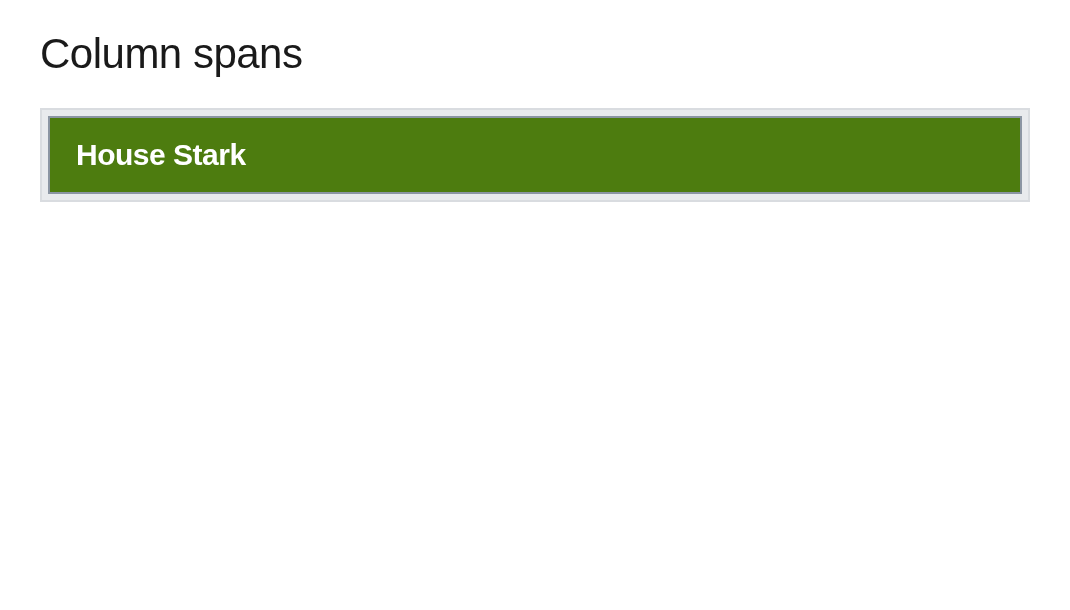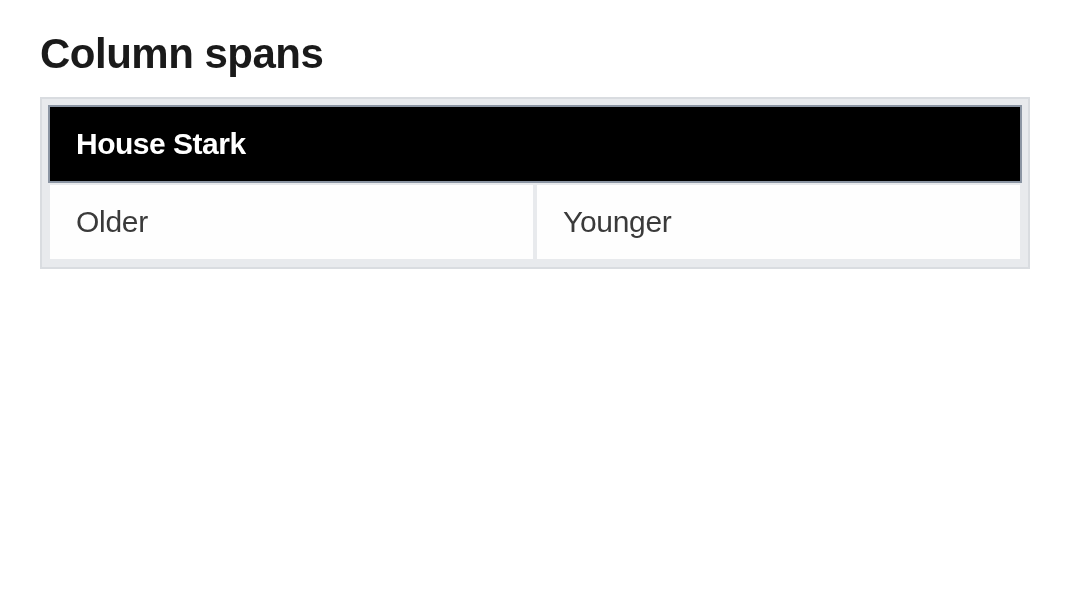--- a/index.html
+++ b/index.html
@@ -8,23 +8,23 @@
       padding: 0;
     }
     body {
       font-family: Futura, "Century Gothic", "Avant Garde", -apple-system, BlinkMacSystemFont, sans-serif;
       background: #ffffff;
       padding: 30px 40px;
       width: 1070px;
     }
     .page-title {
       font-size: 42px;
-      font-weight: 700;
+      font-weight: 400;
       color: #1a1a1a;
-      margin-bottom: 19px;
+      margin-bottom: 30px;
       letter-spacing: -0.5px;
     }
     .table-wrap {
       border: 2px solid #d9dce0;
       background: #e8eaed;
       padding: 6px;
     }
     table.demo {
       width: 100%;
       border-collapse: separate;
@@ -33,21 +33,21 @@
     }
     table.demo th,
     table.demo td {
       text-align: left;
       vertical-align: middle;
       font-size: 30px;
       padding: 20px 26px;
     }
     
     .header-top th {
-      background: #000000;
+      background: #4d7c0f;
       color: #ffffff;
       font-weight: 700;
       border: 2px solid #8b95a3;
       letter-spacing: -0.5px;
     }
     
     .header-sub th {
       background: #b9c0c9;
       color: #1a1a1a;
       font-weight: 700;
@@ -74,19 +74,15 @@
 <h1 class="page-title">Column spans</h1>
 
 <div class="table-wrap">
   <table class="demo">
     <thead>
       <tr class="header-top">
         <th colspan="6">House Stark</th>
       </tr>
     </thead>
     <tbody>
-      <tr>
-        <td colspan="3">Older</td>
-        <td colspan="3">Younger</td>
-      </tr>
     </tbody>
   </table>
 </div>
 
 </body></html>

